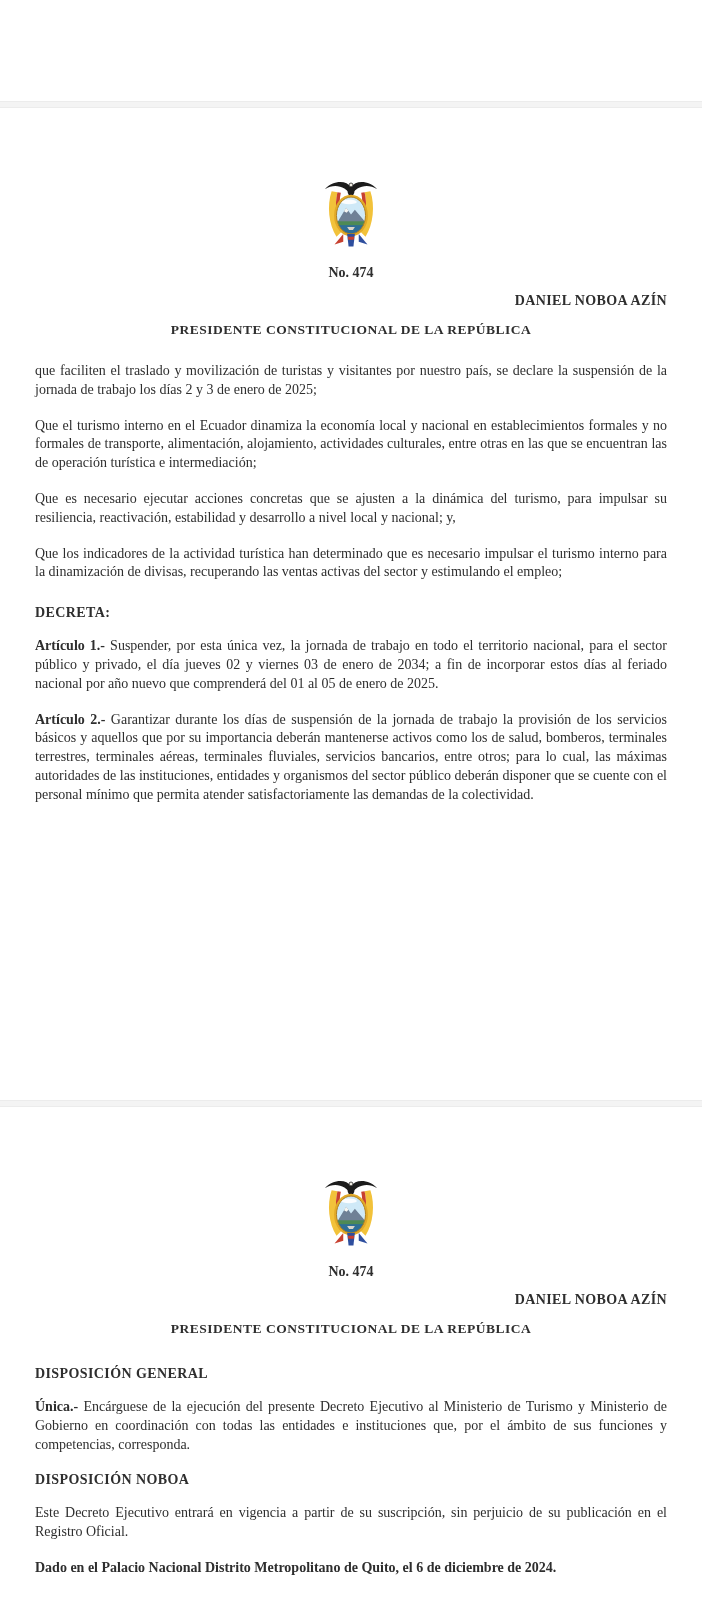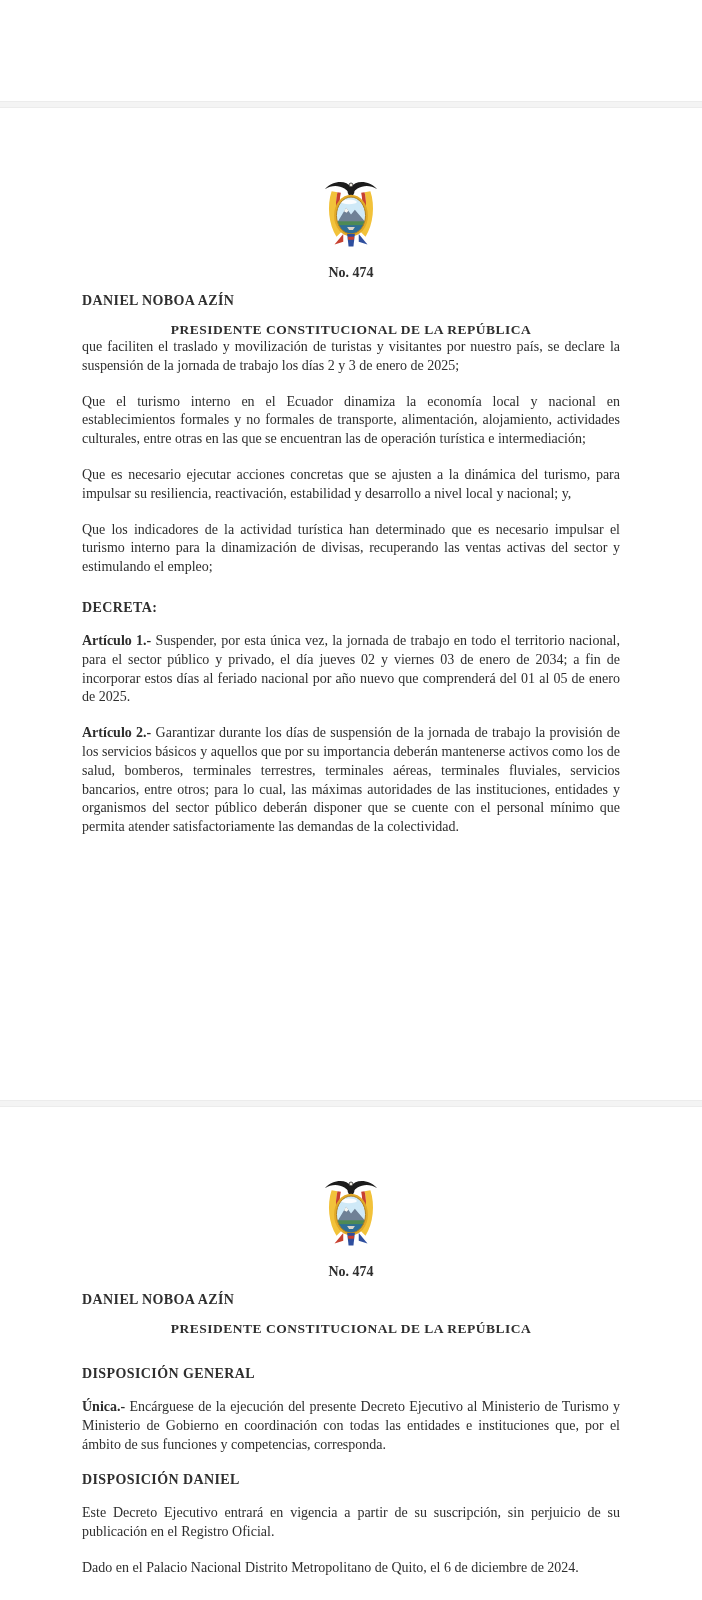--- a/index.html
+++ b/index.html
@@ -32,52 +32,53 @@
     border-bottom: 1px solid #ececec;
   }
   .page {
     width: 702px;
     background: #ffffff;
     box-sizing: border-box;
   }
   .page-1 { height: 992px; overflow: hidden; }
   .page-2 { min-height: 494px; }
   .page-inner {
-    padding: 0 82px;
+    padding: 0 35px;
   }
   .emblem {
     display: block;
     margin: 70px auto 0 auto;
     width: 62px;
     height: 73px;
   }
   .doc-number {
     margin: 13px 0 0 0;
     text-align: center;
     font-size: 14px;
     line-height: 17px;
     font-weight: bold;
   }
   .doc-author {
     margin: 11px 0 0 0;
-    text-align: left;
+    text-align: right;
     font-size: 14px;
     line-height: 17px;
     font-weight: bold;
     letter-spacing: 0.4px;
   }
   .doc-title {
     margin: 12px 0 0 0;
     text-align: center;
     font-size: 13.5px;
     line-height: 17px;
     font-weight: bold;
     letter-spacing: 0.5px;
   }
   .body-text {
+    margin-top: 24px;
   }
   .para {
     margin: 0 0 17px 0;
     font-size: 14px;
     line-height: 18.8px;
     text-align: justify;
     text-justify: inter-word;
   }
   .para .lead {
     font-weight: bold;
@@ -88,20 +89,21 @@
     font-size: 14px;
     line-height: 17px;
     font-weight: bold;
     letter-spacing: 0.4px;
   }
   .center-heading.first {
     margin-top: 28px;
   }
   .dado {
     margin-top: 4px;
+    font-weight: bold;
   }
 </style>
 </head>
 <body>
 
 <div class="viewer">
 
   <div class="prev-page-tail"></div>
   <div class="page-gap"></div>
 
@@ -190,21 +192,21 @@
 
       <p class="doc-number">No. 474</p>
       <p class="doc-author">DANIEL NOBOA AZÍN</p>
       <p class="doc-title">PRESIDENTE CONSTITUCIONAL DE LA REPÚBLICA</p>
 
       <div class="body-text" style="margin-top:0;">
         <p class="center-heading first">DISPOSICIÓN GENERAL</p>
 
         <p class="para"><span class="lead">Única.-</span><span> Encárguese de la ejecución del presente Decreto Ejecutivo al Ministerio de Turismo y Ministerio de Gobierno en coordinación con todas las entidades e instituciones que, por el ámbito de sus funciones y competencias, corresponda.</span></p>
 
-        <p class="center-heading" style="margin-top:17px;">DISPOSICIÓN DANIEL</p>
+        <p class="center-heading" style="margin-top:17px;">DISPOSICIÓN NOBOA</p>
 
         <p class="para">Este Decreto Ejecutivo entrará en vigencia a partir de su suscripción, sin perjuicio de su publicación en el Registro Oficial.</p>
 
         <p class="para dado">Dado en el Palacio Nacional Distrito Metropolitano de Quito, el 6 de diciembre de 2024.</p>
       </div>
 
     </div>
   </section>
 
 </div>

